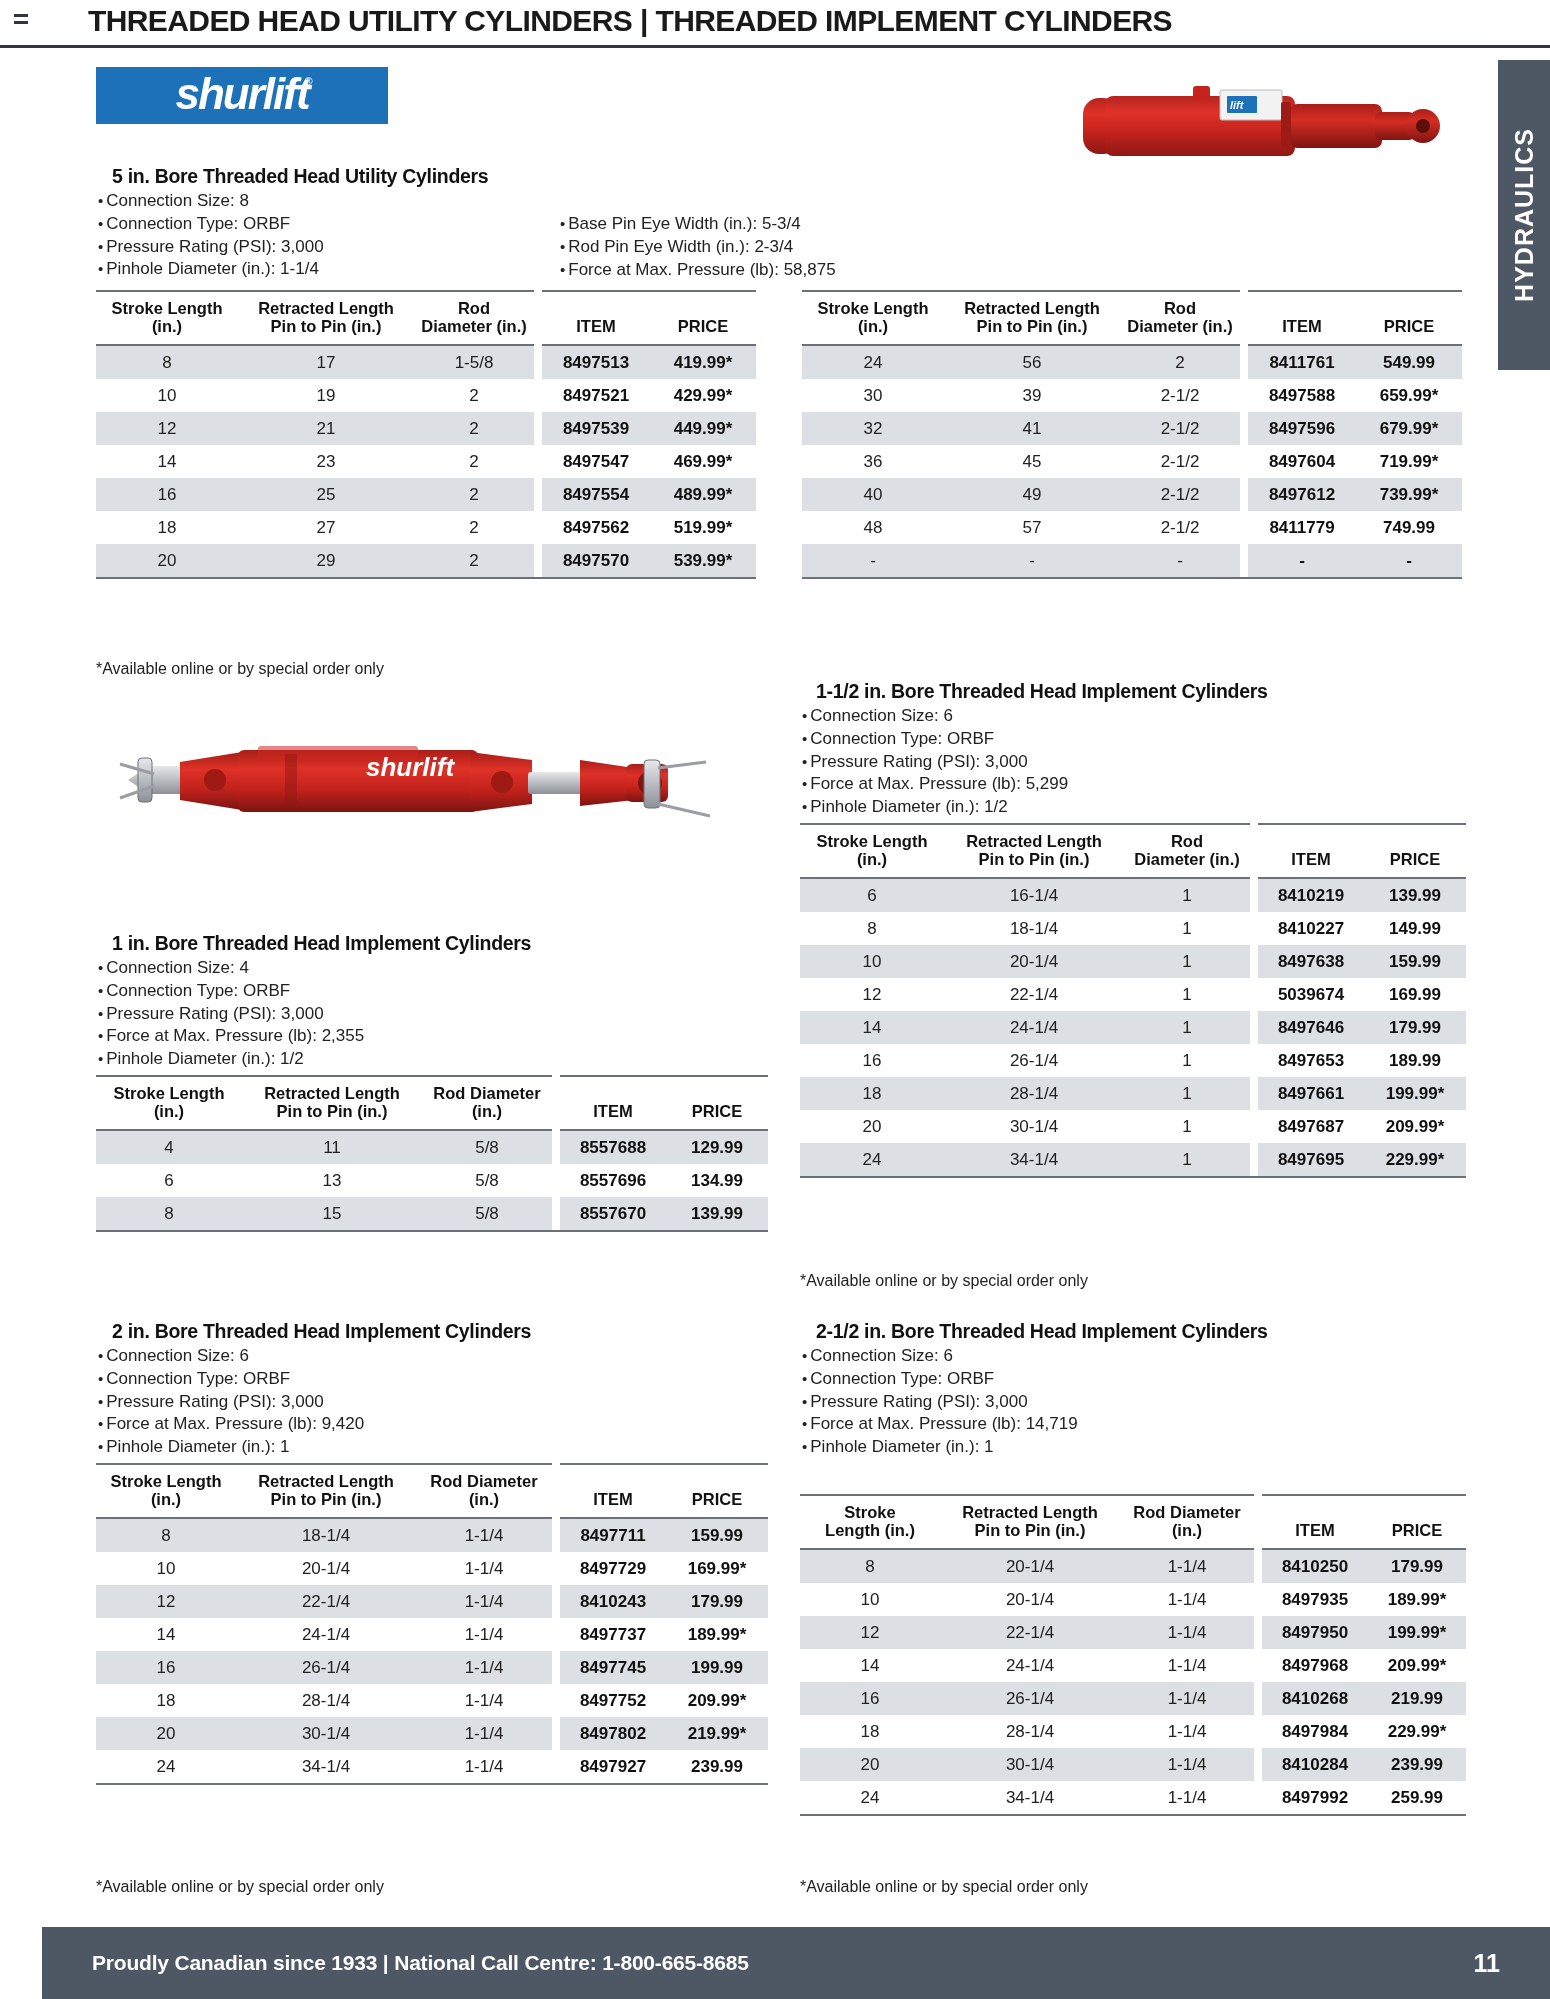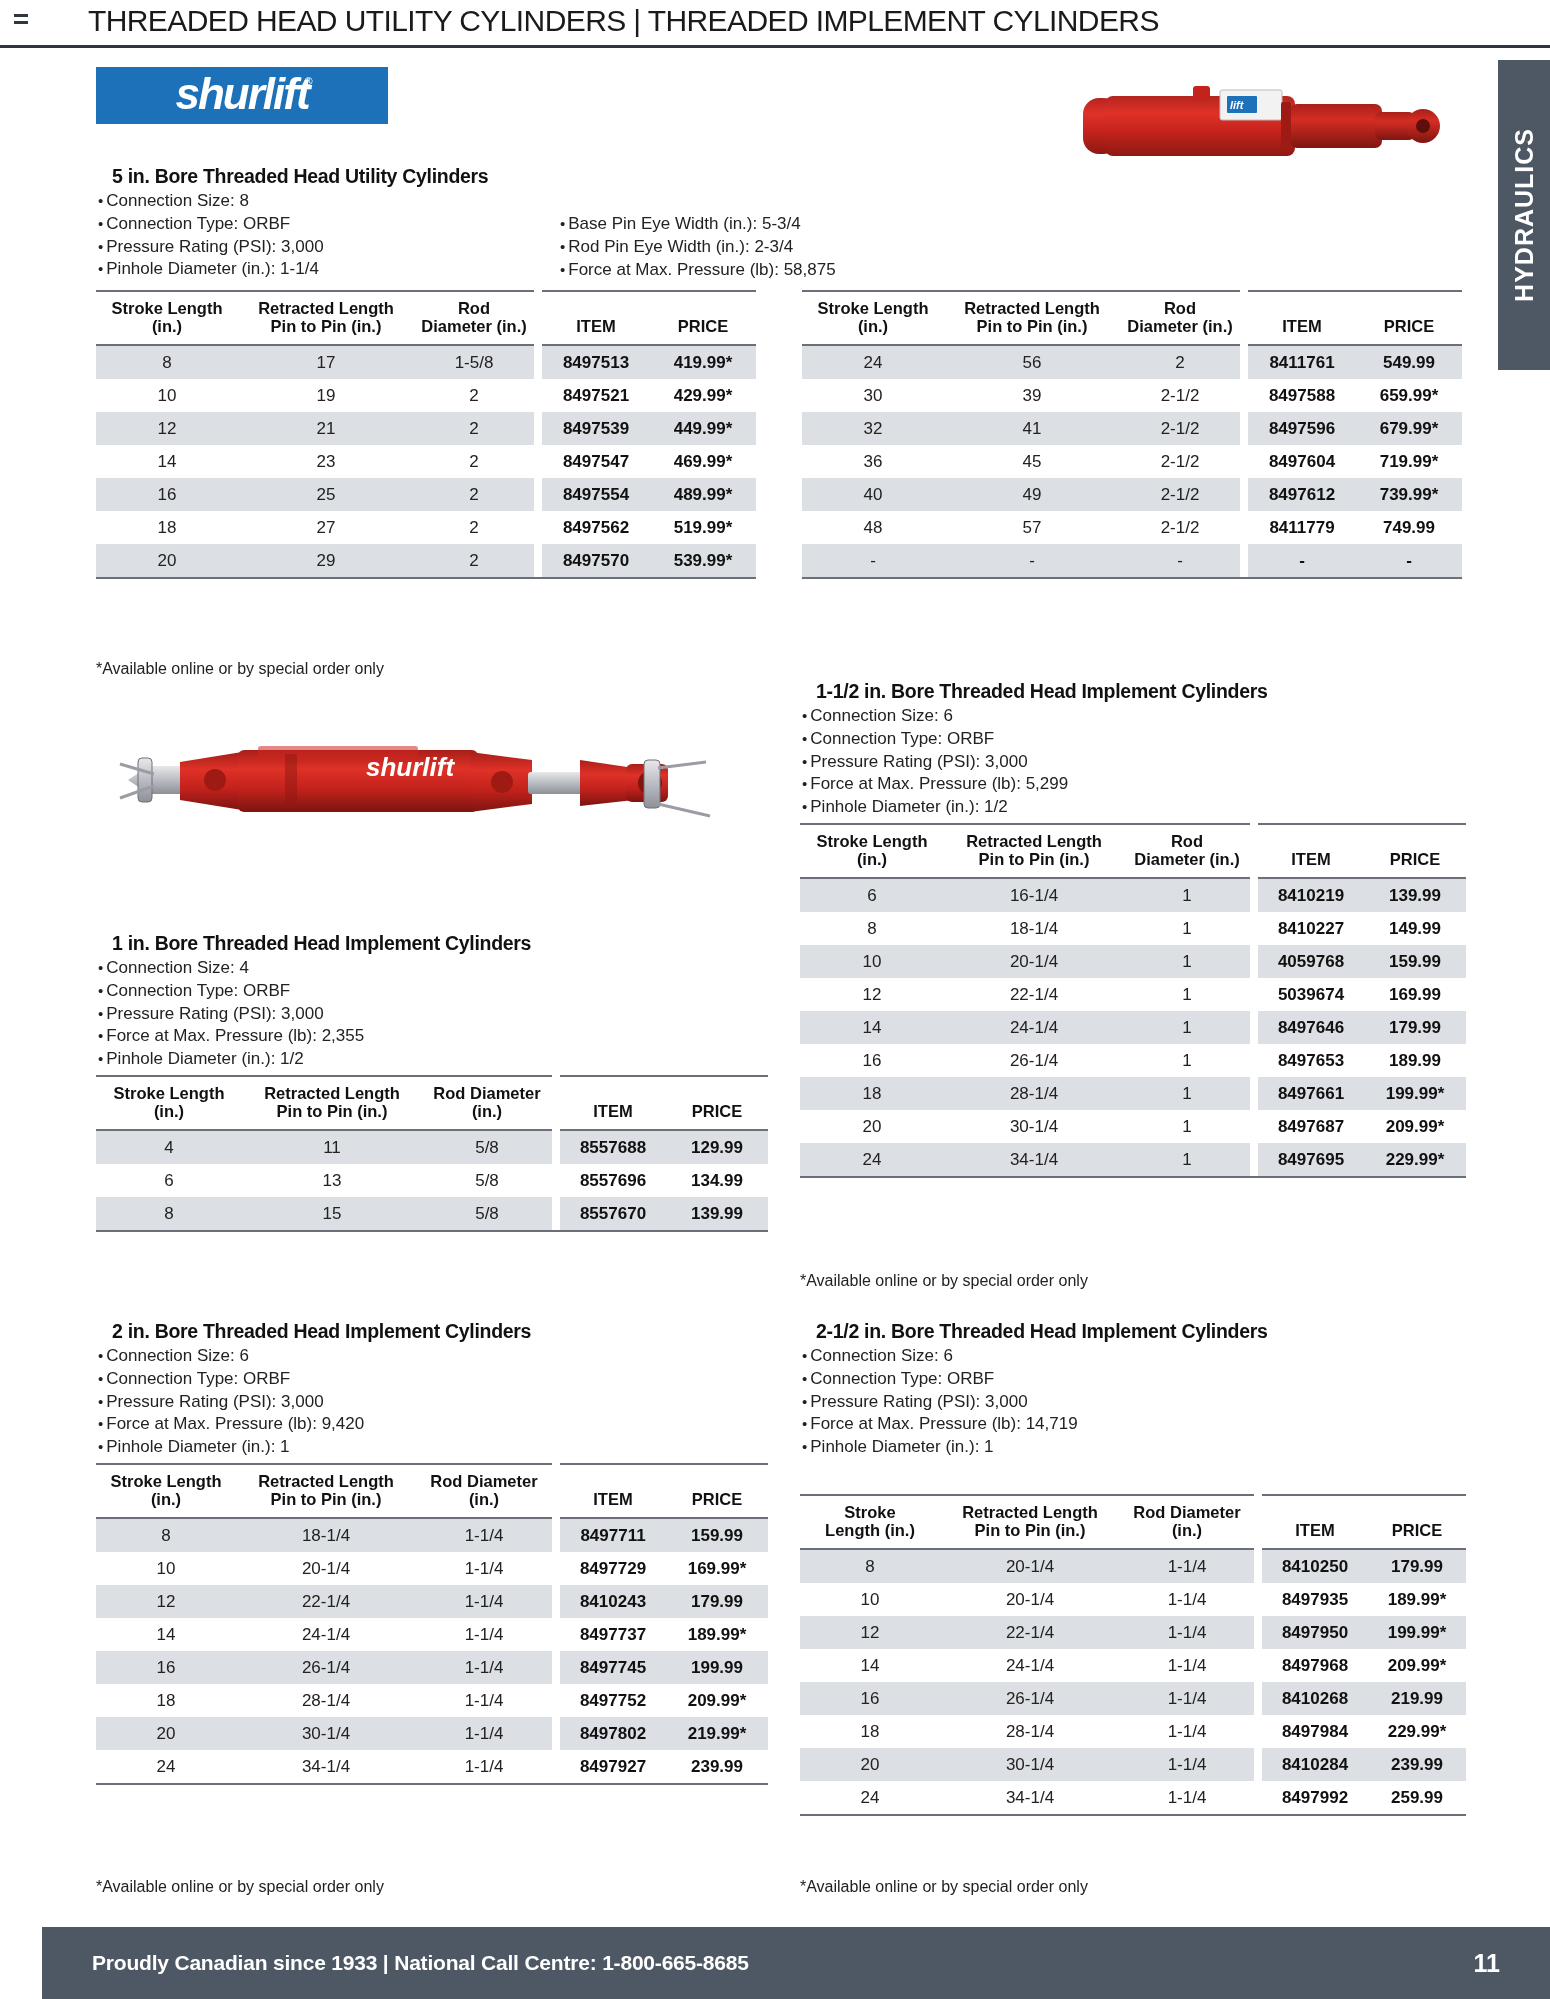--- a/index.html
+++ b/index.html
@@ -12,21 +12,21 @@
   }
   .page { position: relative; width: 1550px; height: 1999px; background:#fff; }
 
   
   .page-header {
     position: absolute; left: 0; top: 0; width: 1550px; height: 48px;
     border-bottom: 3px solid #2f3640;
   }
   .page-header-title {
     position: absolute; left: 88px; top: 4px;
-    font-size: 30px; font-weight: normal; letter-spacing: -0.6px;
+    font-size: 30px; font-weight: bold; letter-spacing: -0.6px;
     color: #1a1a1a; white-space: nowrap;
   }
   .header-corner {
     position: absolute; left: 14px; top: 14px;
     width: 14px; height: 3px; background: #2f3640;
   }
   .header-corner2 {
     position: absolute; left: 14px; top: 21px;
     width: 14px; height: 3px; background: #2f3640;
   }
@@ -480,21 +480,21 @@
           <td>1</td>
           <td class="sep"></td>
           <td class="item">8410227</td>
           <td class="price">149.99</td>
         </tr>
         <tr>
           <td>10</td>
           <td>20-1/4</td>
           <td>1</td>
           <td class="sep"></td>
-          <td class="item">4059768</td>
+          <td class="item">8497638</td>
           <td class="price">159.99</td>
         </tr>
         <tr>
           <td>12</td>
           <td>22-1/4</td>
           <td>1</td>
           <td class="sep"></td>
           <td class="item">5039674</td>
           <td class="price">169.99</td>
         </tr>

